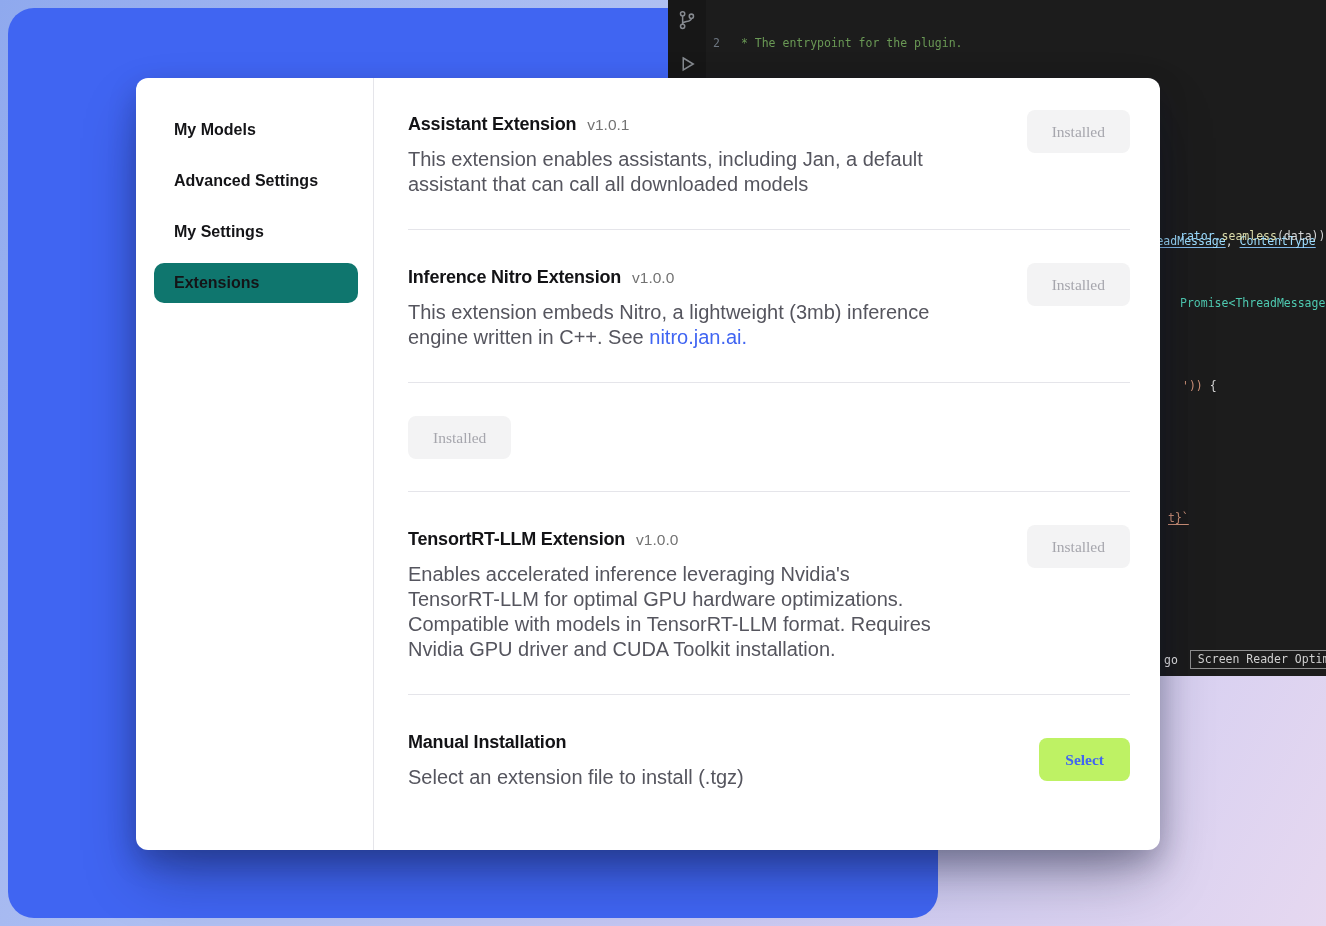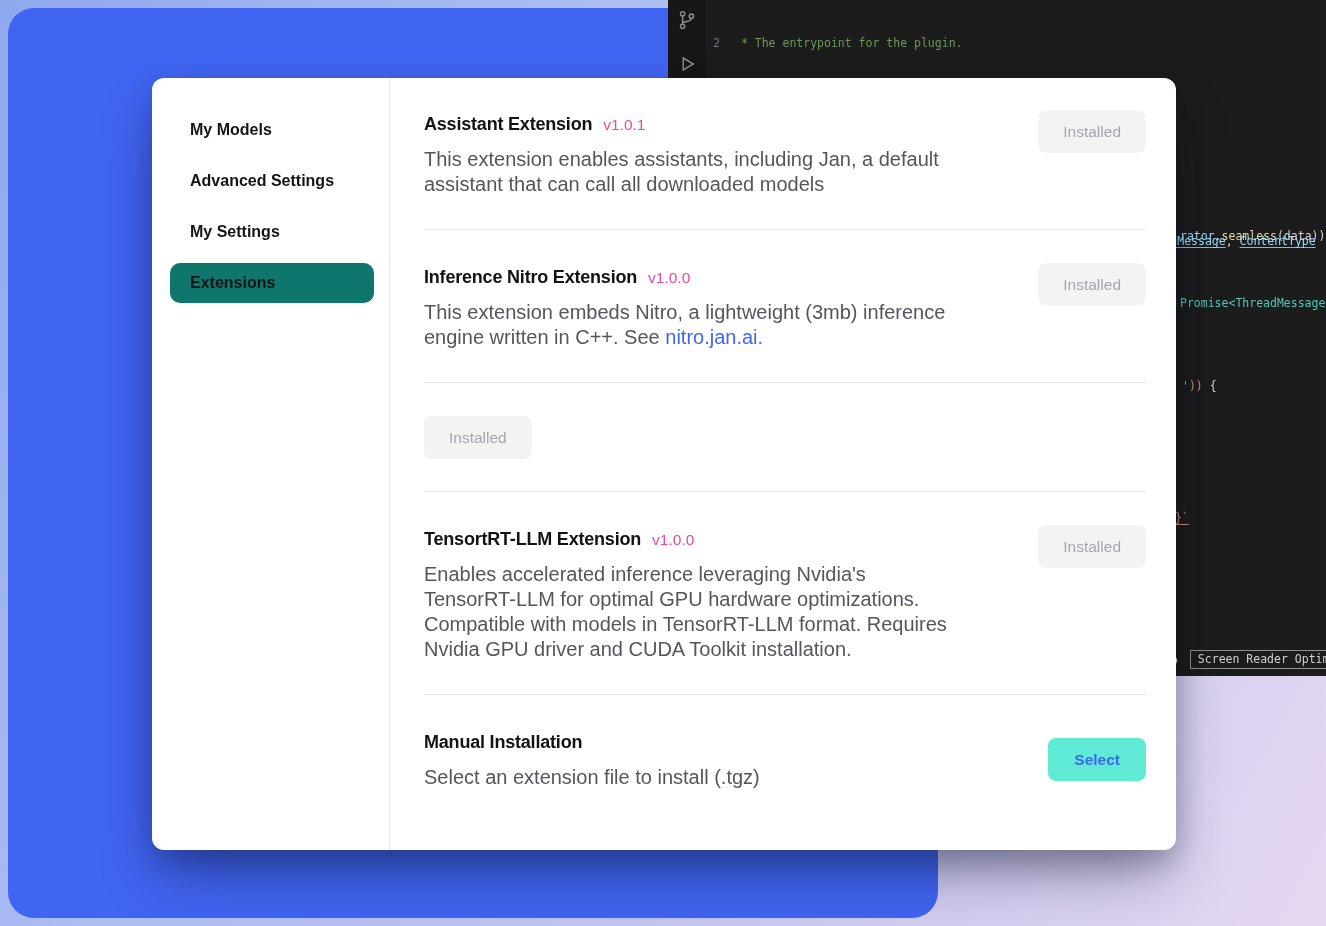--- a/index.html
+++ b/index.html
@@ -48,49 +48,49 @@
   .tok-str { color: #ce9178; }
   .u { text-decoration: underline; text-underline-offset: 2px; }
   .statusbar {
     position: absolute; left: 496px; bottom: 7px; display: flex; align-items: center;
     gap: 12px; font-size: 11.5px; color: #e6e6e6; white-space: nowrap;
   }
   .sr-badge { border: 1px solid #8f8f8f; color: #d0d0d0; padding: 1px 7px 2px; cursor: pointer; }
 
   
   .modal {
-    position: absolute; left: 152px; top: 78px; width: 1024px; height: 772px;
+    position: absolute; left: 136px; top: 78px; width: 1024px; height: 772px;
     background: #ffffff; border-radius: 12px; display: flex; overflow: hidden;
     box-shadow: 0 30px 60px -10px rgba(10,15,40,.40), 0 12px 28px rgba(10,15,40,.22);
   }
   .sidebar { width: 238px; flex: none; border-right: 1px solid #e5e5ea; padding-top: 32px; }
   .side-item {
     margin: 0 15px 11px 18px; padding: 10px 20px; border-radius: 10px;
     font-size: 16px; line-height: 20px; font-weight: 700; color: #141417; cursor: pointer;
   }
   .side-item.active { background: #0f766e; }
 
   .content { flex: 1; padding: 32px 30px 0 34px; }
   .ext-row {
     display: flex; justify-content: space-between; align-items: flex-start;
     padding: 33px 0 32px; border-bottom: 1px solid #e5e5ea;
   }
   .ext-row.first { padding-top: 0; gap: 32px; }
   .ext-row.last  { border-bottom: none; align-items: center; }
   .ext-heading { display: flex; align-items: baseline; gap: 11px; }
   .ext-title { font-size: 18px; line-height: 28px; font-weight: 700; color: #131316; letter-spacing: -.2px; }
-  .ext-version { font-size: 15.5px; color: #ec4899; }
+  .ext-version { font-size: 15.5px; color: #737373; }
   .ext-desc { margin-top: 9px; font-size: 20px; line-height: 25px; color: #55555e; max-width: 535px; }
   .link { color: #4065F2; text-decoration: none; cursor: pointer; }
   .btn {
-    flex: none; border: none; border-radius: 8px; font-family: Liberation Sans, sans-serif;
+    flex: none; border: none; border-radius: 8px; font-family: Liberation Serif, serif;
     font-size: 15.5px; line-height: 19px; padding: 12px 25px; cursor: pointer;
   }
   .btn.installed { background: #f3f3f4; color: #a6a6ad; font-weight: 500; }
-  .btn.select    { background: #5eead4; color: #4065F2; font-weight: 600; padding: 12px 26px; }
+  .btn.select    { background: #bef264; color: #4065F2; font-weight: 600; padding: 12px 26px; }
 </style>
 </head>
 <body>
 
 <div class="stage">
 
   <div class="blue-panel"></div>
 
   <div class="editor">
     <div class="activity-bar">

